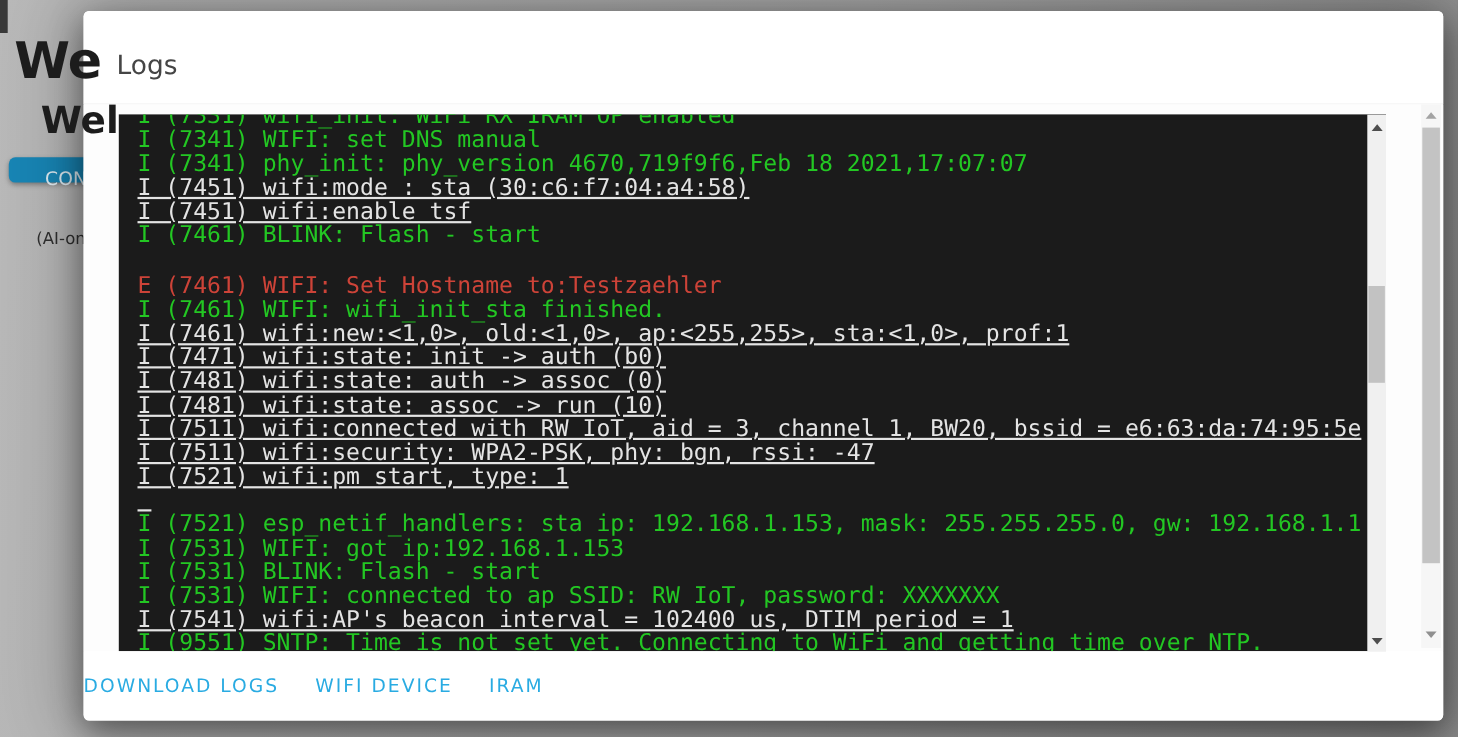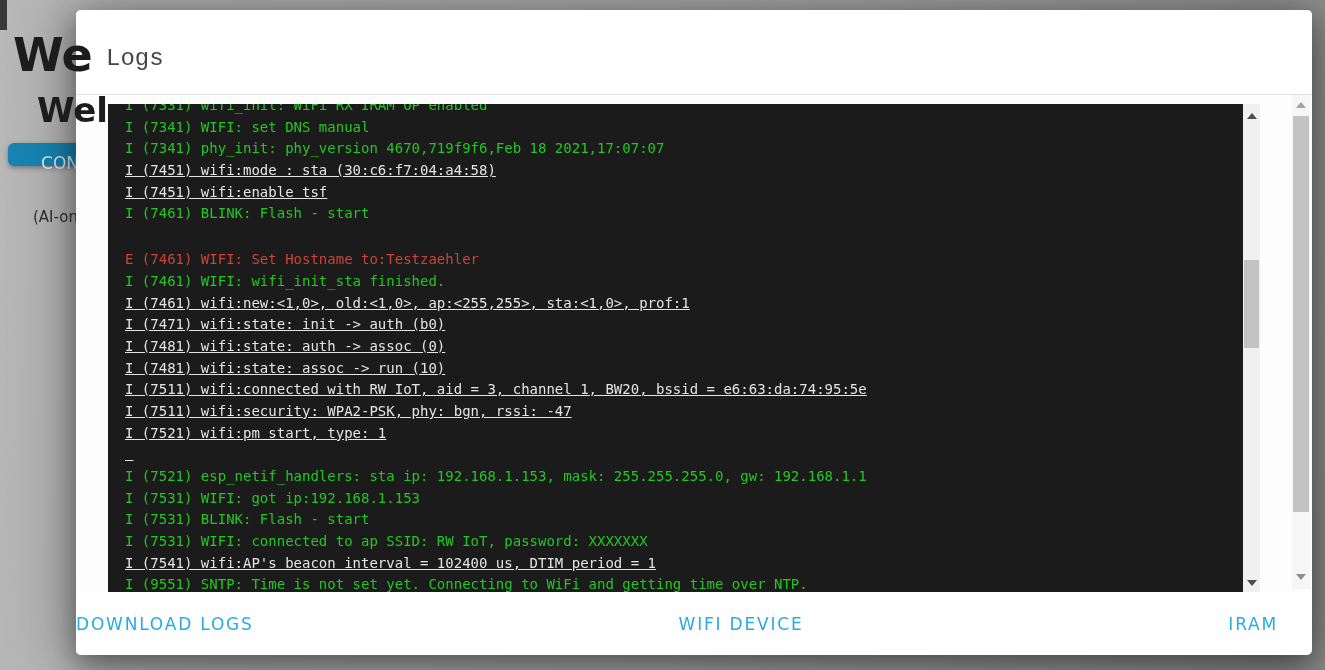--- a/index.html
+++ b/index.html
@@ -17,51 +17,51 @@
   .connect-btn{position:absolute;left:8px;top:143px;width:104px;height:23px;background:var(--btn-blue,#1886b6);
     border:none;border-radius:6px;color:#e2eef5;font-size:17px;font-family:"DejaVu Sans",sans-serif;
     z-index:5;box-shadow:0 2px 5px rgba(0,0,0,.35);text-align:center;line-height:41px;padding:0;}
   .page-caption{position:absolute;left:5px;top:208px;font-size:15px;color:#303030;z-index:5;white-space:nowrap;margin-left:28px;}
 
   
   .modal{position:absolute;left:76px;top:10px;width:1236px;height:645px;background:#ffffff;
     border-radius:5px;z-index:20;
     box-shadow:0 10px 30px rgba(0,0,0,.45), 0 0 70px 15px rgba(0,0,0,.22);}
   .modal-header{position:absolute;top:0;left:0;right:0;height:84px;border-bottom:1px solid #e3e3e3;
-    border-radius:5px 5px 0 0;background:#fff;font-family:Liberation Mono, monospace;}
+    border-radius:5px 5px 0 0;background:#fff;}
   .modal-title{position:absolute;left:30px;top:35px;font-size:24px;color:#454545;}
 
   .modal-body{position:absolute;top:85px;left:0;right:0;height:497px;background:#fdfdfd;}
 
   
   .terminal{position:absolute;left:32px;top:9px;width:1152px;height:488px;background:var(--term-bg,#1b1b1b);overflow:hidden;}
   .term-content{position:absolute;left:17px;top:-9px;right:22px;
-    font-family:"DejaVu Sans Mono",monospace;font-size:14px;line-height:21.7px;white-space:pre;}
+    font-family:"DejaVu Sans Mono",monospace;font-size:21px;line-height:21.7px;white-space:pre;}
   .ln{height:21.7px;}
   .ln.g{color:var(--term-green,#23c723);}
   .ln.w{color:var(--term-white,#e4e4e4);text-decoration:underline;}
   .ln.r{color:var(--term-red,#cd4338);margin-top:24px;}
 
   
   .sb{position:absolute;}
   .term-sb{right:0;top:0;width:17px;height:488px;background:#f0f0f0;}
   .sb-thumb{position:absolute;left:1px;width:15px;background:#c2c2c2;}
   .term-sb .sb-thumb{top:156px;height:88px;}
   .tri{position:absolute;left:50%;transform:translateX(-50%);width:0;height:0;
     border-left:5px solid transparent;border-right:5px solid transparent;}
   .tri.up{border-bottom:6px solid #4d4d4d;top:9px;}
   .tri.down{border-top:6px solid #4d4d4d;bottom:6px;}
   .outer-sb{right:2px;top:0px;width:18px;height:494px;background:#f6f6f6;}
   .outer-sb .sb-thumb{top:21px;height:396px;background:#c3c3c3;left:1px;width:16px;}
   .outer-sb .tri.up{border-bottom-color:#a3a3a3;top:7px;}
   .outer-sb .tri.down{border-top-color:#8f8f8f;bottom:9px;}
 
   
-  .modal-footer{position:absolute;left:0;right:12px;bottom:0;height:63px;background:#fff;
-    border-radius:0 0 5px 5px;display:flex;align-items:center;justify-content:space-between;
+  .modal-footer{position:absolute;left:0;right:0;bottom:0;height:63px;background:#fff;
+    border-radius:0 0 5px 5px;display:flex;align-items:center;justify-content:flex-start;
     padding-right:22px;gap:33px;box-sizing:border-box;}
   .text-btn{background:none;border:none;cursor:pointer;padding:0;
     color:var(--accent,#29abe2);font-size:17px;letter-spacing:1.8px;
     font-family:"DejaVu Sans",sans-serif;font-weight:400;white-space:nowrap;}
 </style>
 </head>
 <body>
 
 <div class="page-edge"></div>
 <div class="page-h1">We</div>

